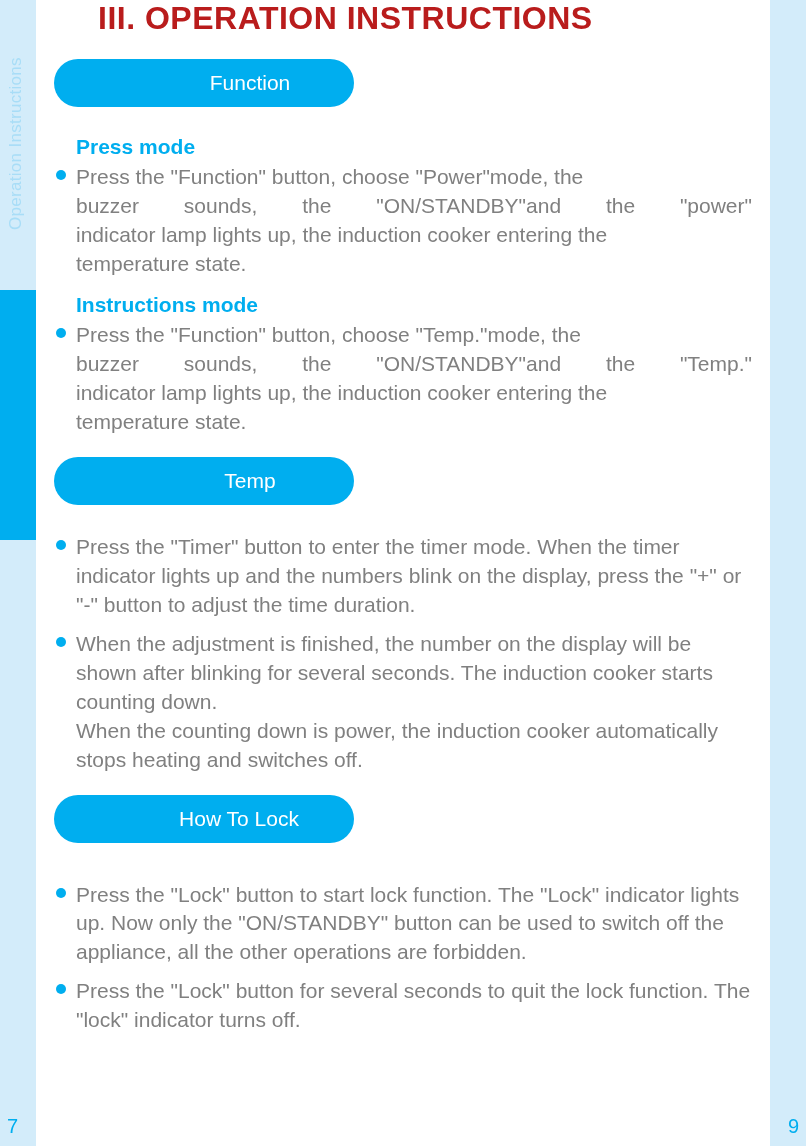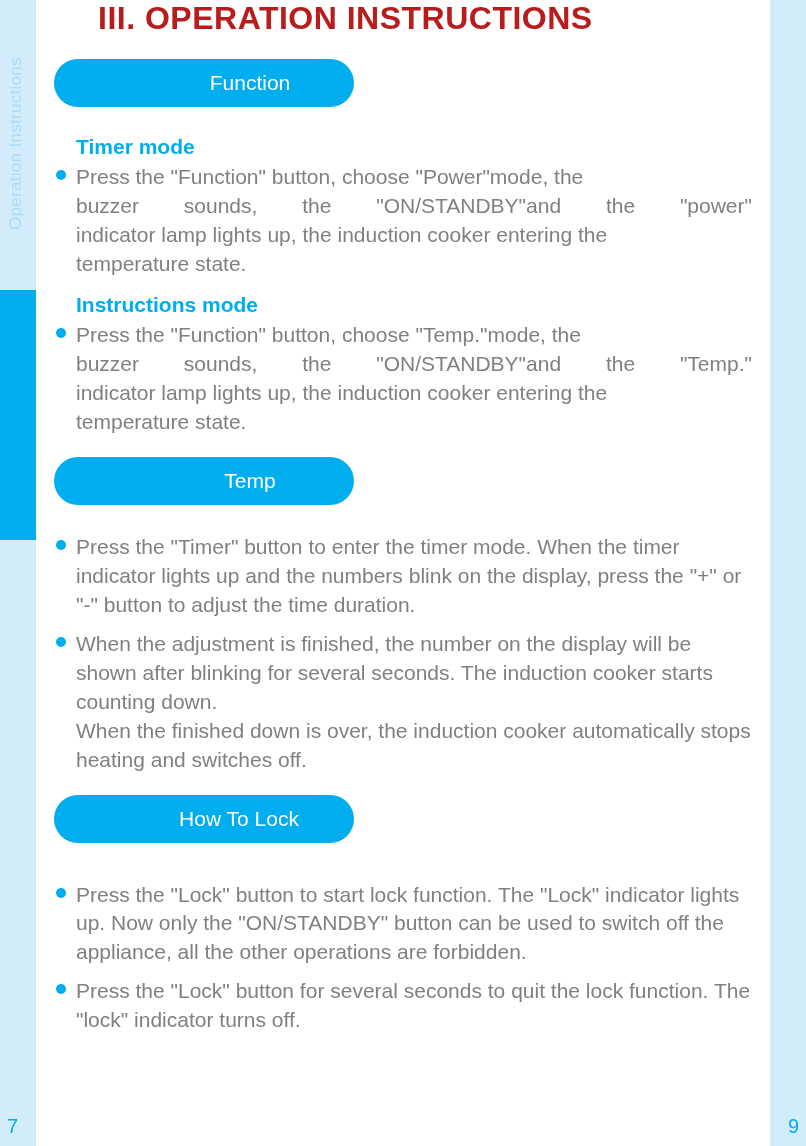--- a/index.html
+++ b/index.html
@@ -117,21 +117,21 @@
 <div class="side-tab-text">Operation Instructions</div>
 <div class="left-page-num">7</div>
 <div class="right-page-num">9</div>
 
 <div class="page">
 
   <div class="main-heading">III. OPERATION INSTRUCTIONS</div>
 
   <div class="pill">Function</div>
 
-  <div class="sub-heading">Timer mode</div>
+  <div class="sub-heading">Press mode</div>
   <div class="bullet-block">
     <div class="bullet-dot"></div>
     <div class="body-text">
       <div>Press the "Function" button, choose "Power"mode, the</div>
       <div class="line-justify">buzzer sounds, the "ON/STANDBY"and the "power"</div>
       <div>indicator lamp lights up, the induction cooker entering the</div>
       <div>temperature state.</div>
     </div>
   </div>
 
@@ -149,21 +149,21 @@
   <div class="section-gap"></div>
   <div class="pill">Temp</div>
 
   <div class="bullet-block">
     <div class="bullet-dot"></div>
     <div class="body-text">Press the "Timer" button to enter the timer mode. When the timer indicator lights up and the numbers blink on the display, press the "+" or "-" button to adjust the time duration.</div>
   </div>
   <div class="bullet-block">
     <div class="bullet-dot"></div>
     <div class="body-text" style="white-space:pre-line">When the adjustment is finished, the number on the display will be shown after blinking for several seconds. The induction cooker starts counting down.
-When the finished down is over, the induction cooker automatically stops heating and switches off.</div>
+When the counting down is power, the induction cooker automatically stops heating and switches off.</div>
   </div>
 
   <div class="section-gap"></div>
   <div class="pill" style="padding-left:70px">How To Lock</div>
 
   <div class="section-gap"></div>
   <div class="bullet-block">
     <div class="bullet-dot"></div>
     <div class="body-text">Press the "Lock" button to start lock function. The "Lock" indicator lights up. Now only the "ON/STANDBY" button can be used to switch off the appliance, all the other operations are forbidden.</div>
   </div>

